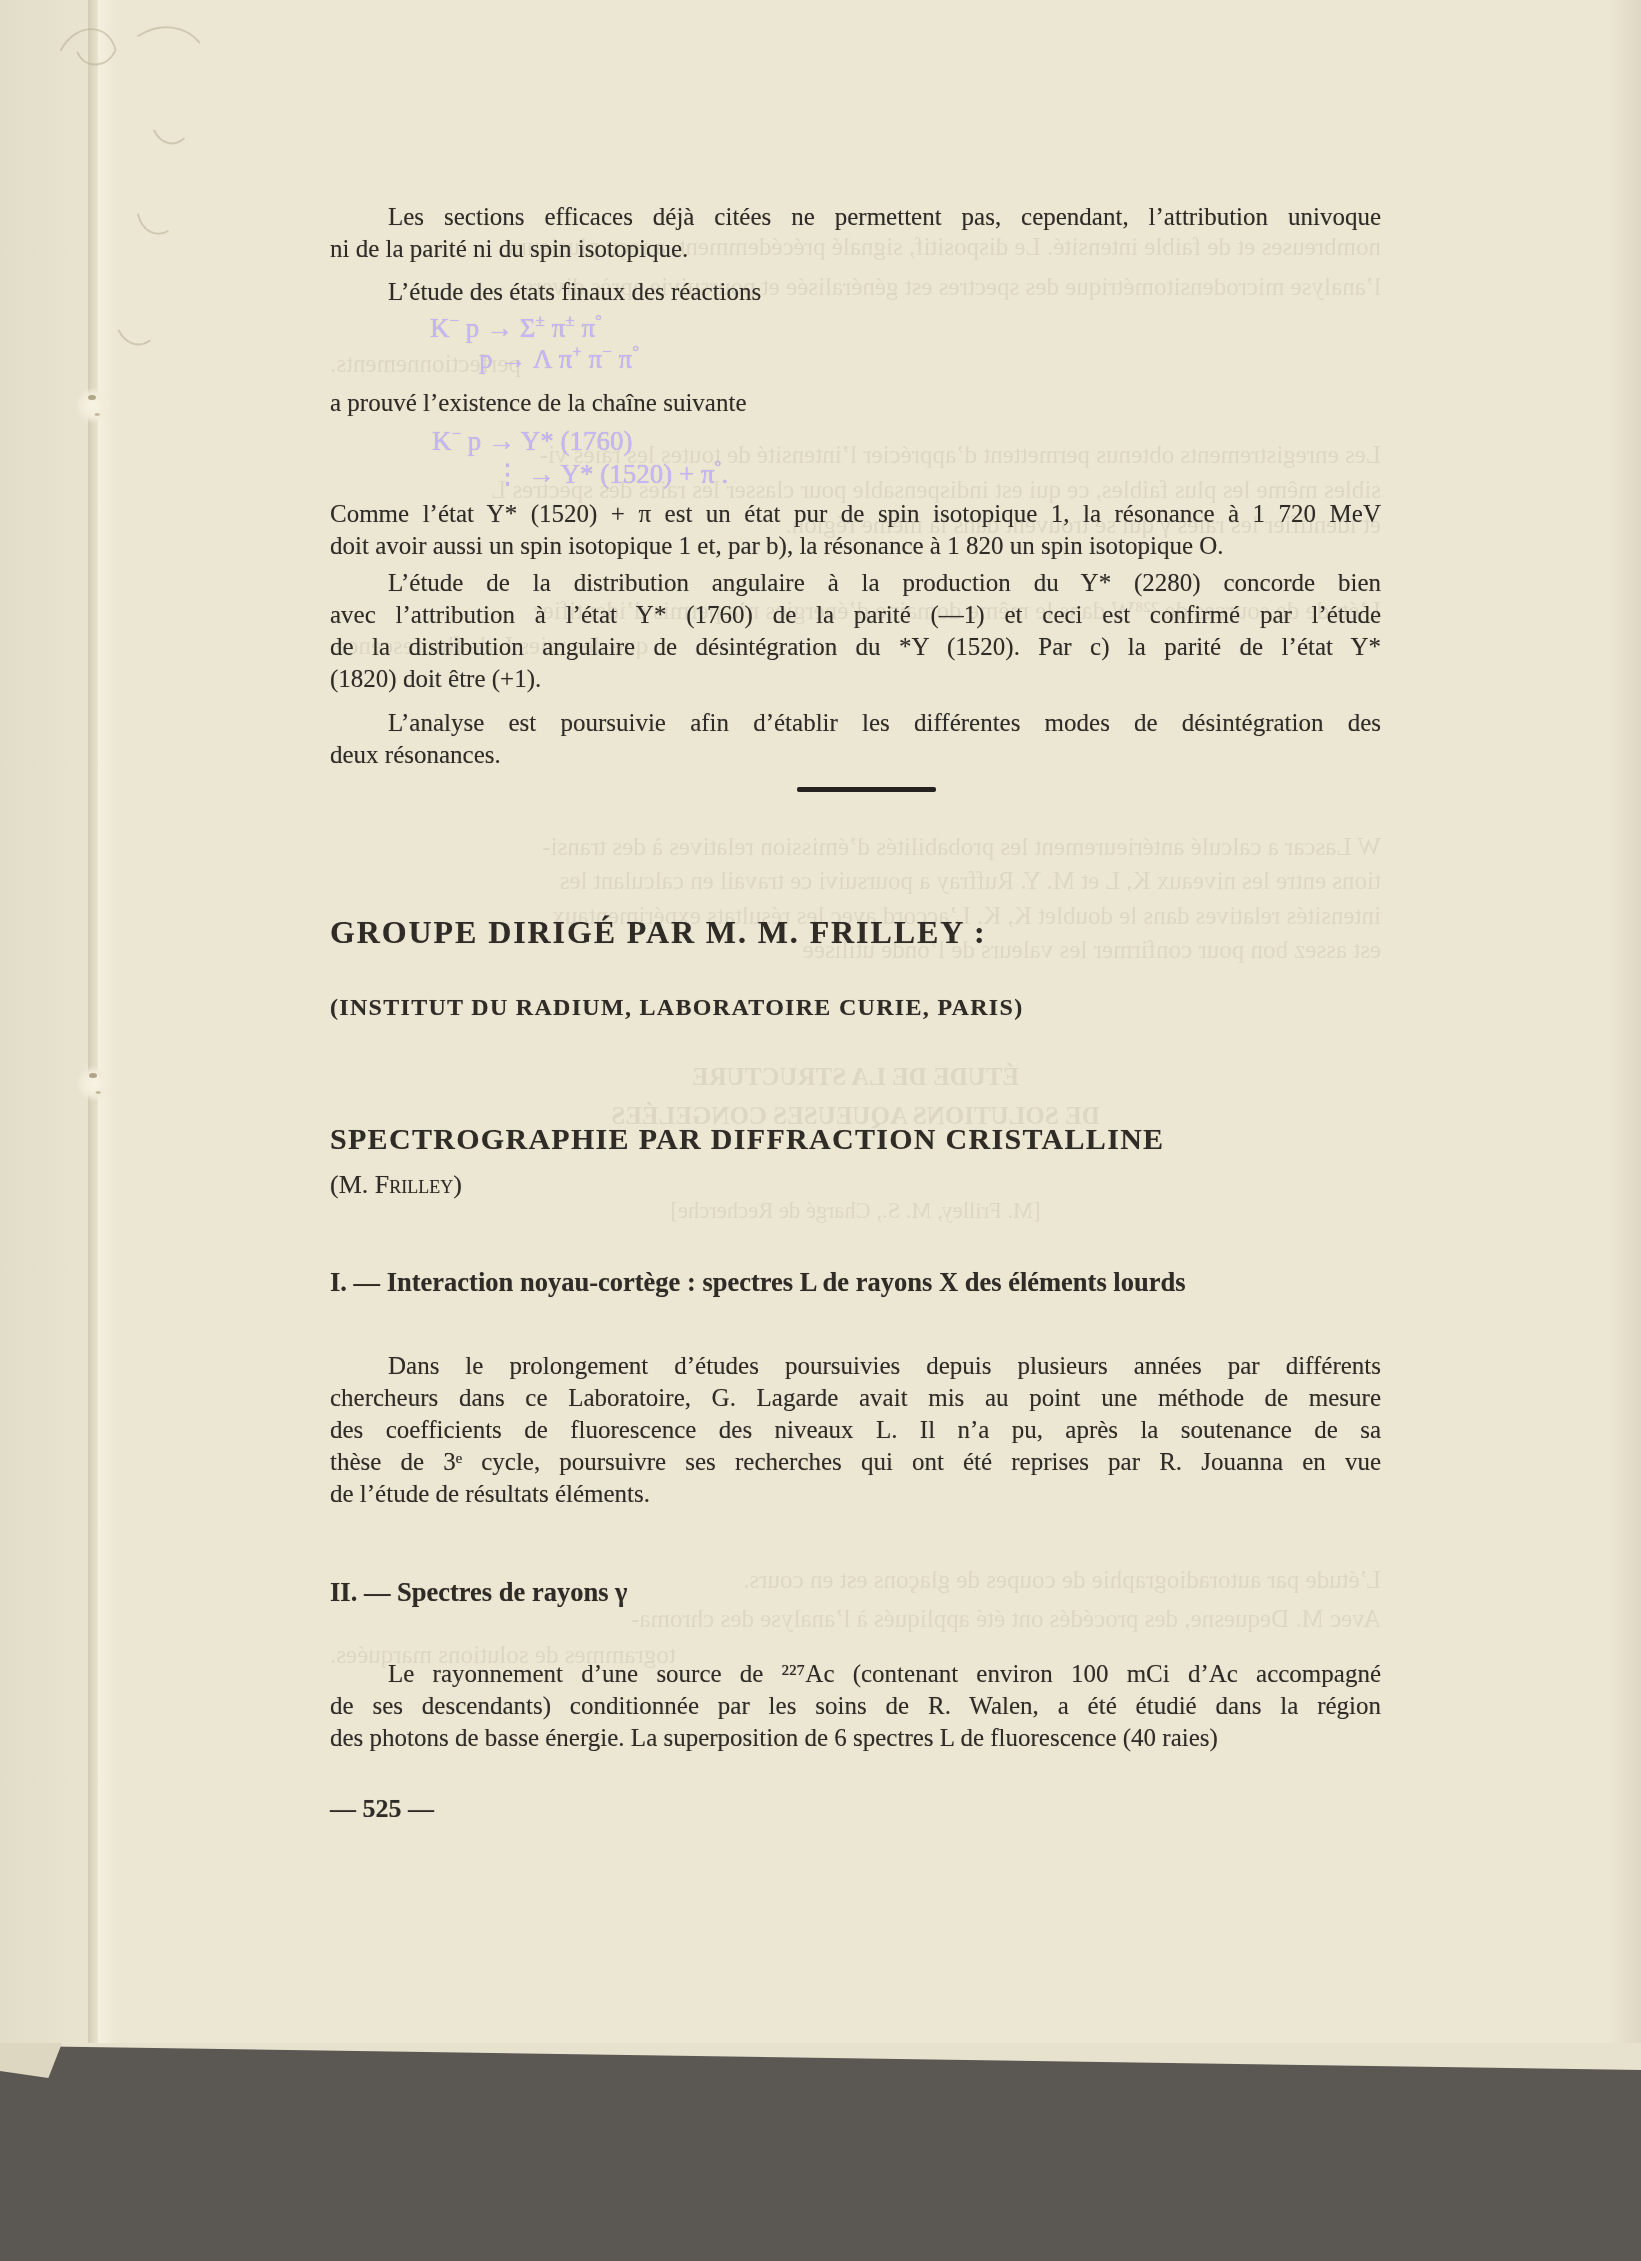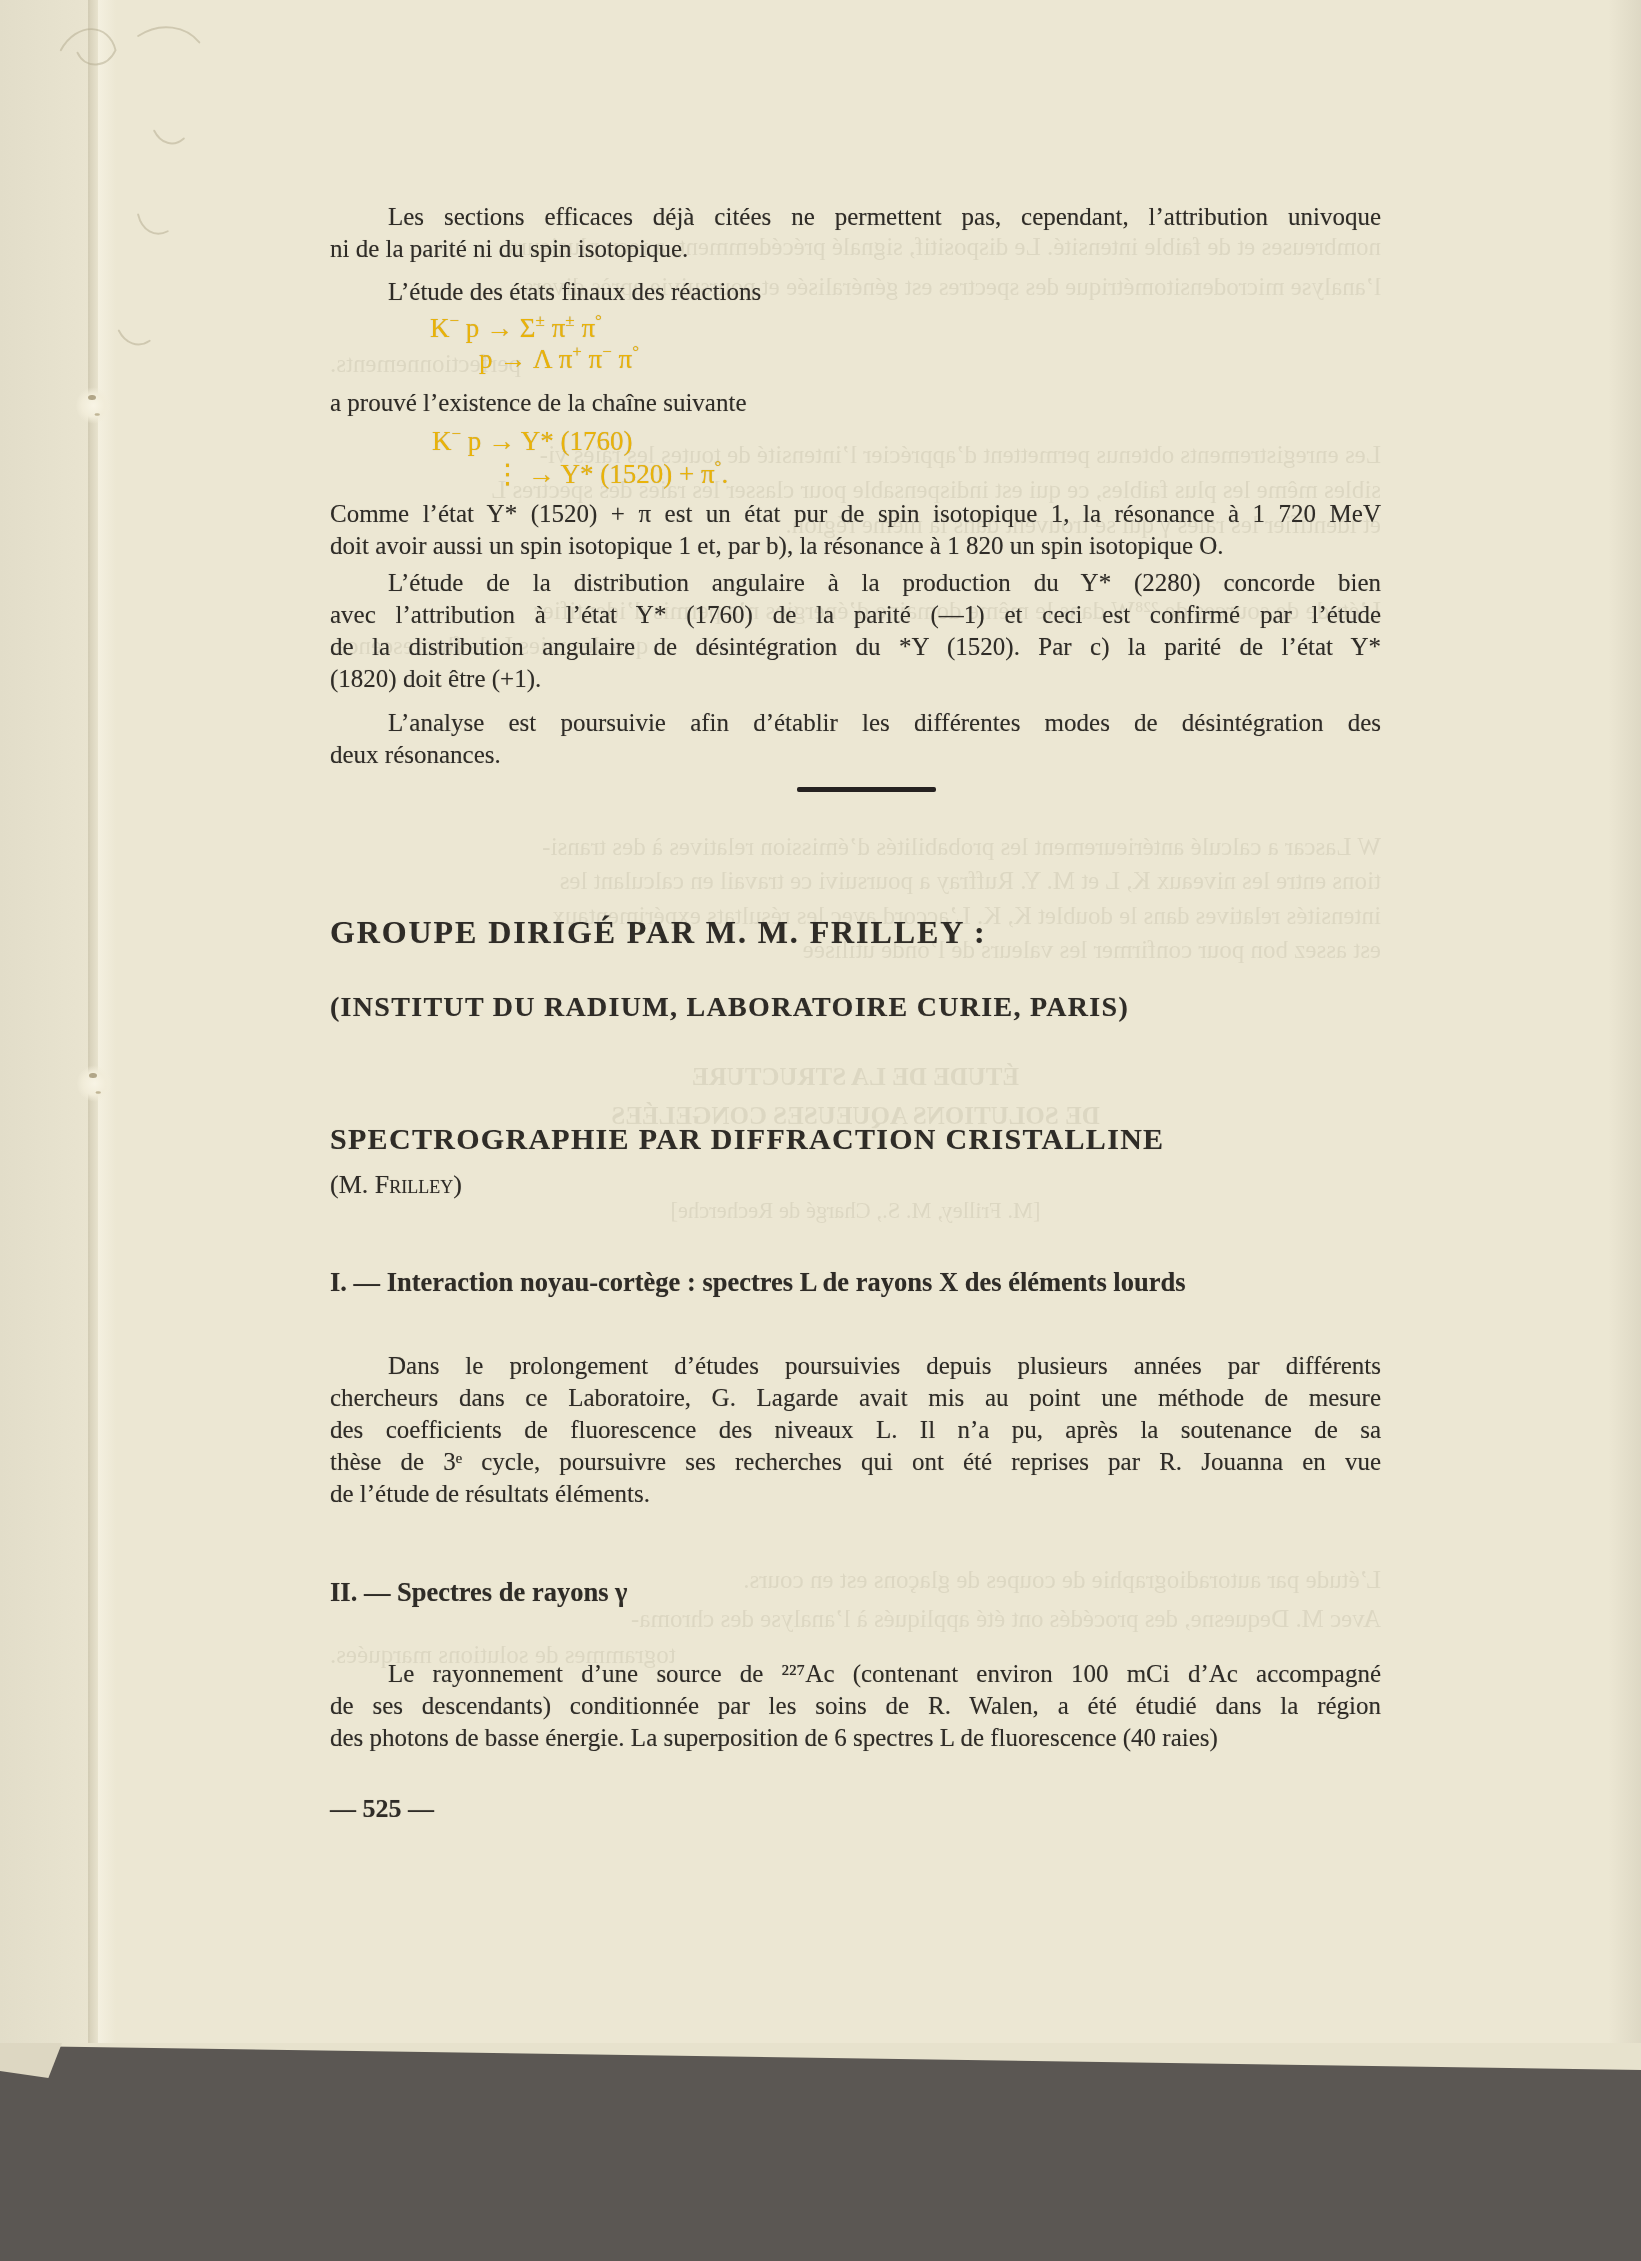--- a/index.html
+++ b/index.html
@@ -58,32 +58,32 @@
   .block {
     position:absolute; left:330px; width:1051px;
     color:#2f2c27; font-size:25px; line-height:32px;
     text-shadow:0 0 0.8px rgba(47,44,39,.35);
   }
   .tline { text-align:justify; text-align-last:justify; }
   .tline.lastline { text-align-last:left; }
   .indent .tline:first-child { text-indent:58px; }
 
   .eq {
-    position:absolute; color:#eab308; font-size:27px; line-height:31px;
+    position:absolute; color:#c4b5fd; font-size:27px; line-height:31px;
     font-family:"Liberation Serif","DejaVu Serif","DejaVu Sans",serif;
     text-shadow:0 0 0.8px rgba(47,44,39,.35); white-space:nowrap;
   }
   .eq .sup { font-size:17px; vertical-align:super; line-height:0; position:relative; top:-1.3px; }
 
   .center { text-align:left; }
   .rule { position:absolute; left:797px; top:787px; width:139px; height:5.2px;
           background:#262220; border-radius:1.9px; }
 
   .h-group     { top:916px; font-size:32px; font-weight:bold; letter-spacing:1.9px; }
-  .h-institute { top:991px; font-size:28px; font-weight:bold; letter-spacing:1.3px; }
+  .h-institute { top:991px; font-size:24px; font-weight:bold; letter-spacing:1.3px; }
   .h-spectro   { top:1123px; font-size:30px; font-weight:bold; letter-spacing:1.3px; }
   .h-author    { top:1169px; font-size:26px; font-variant:small-caps; }
   .h-sec1      { top:1266px; font-size:26.5px; font-weight:bold; }
   .h-sec2      { top:1576px; font-size:26.5px; font-weight:bold; }
   .pagenum     { top:1793px; font-size:26px; font-weight:bold; }
 
   .p-cross   { top:201px; }
   .p-intro2  { top:276px; }
   .eq-1 { left:430px; top:313px; }
   .eq-2 { left:479px; top:344px; }

